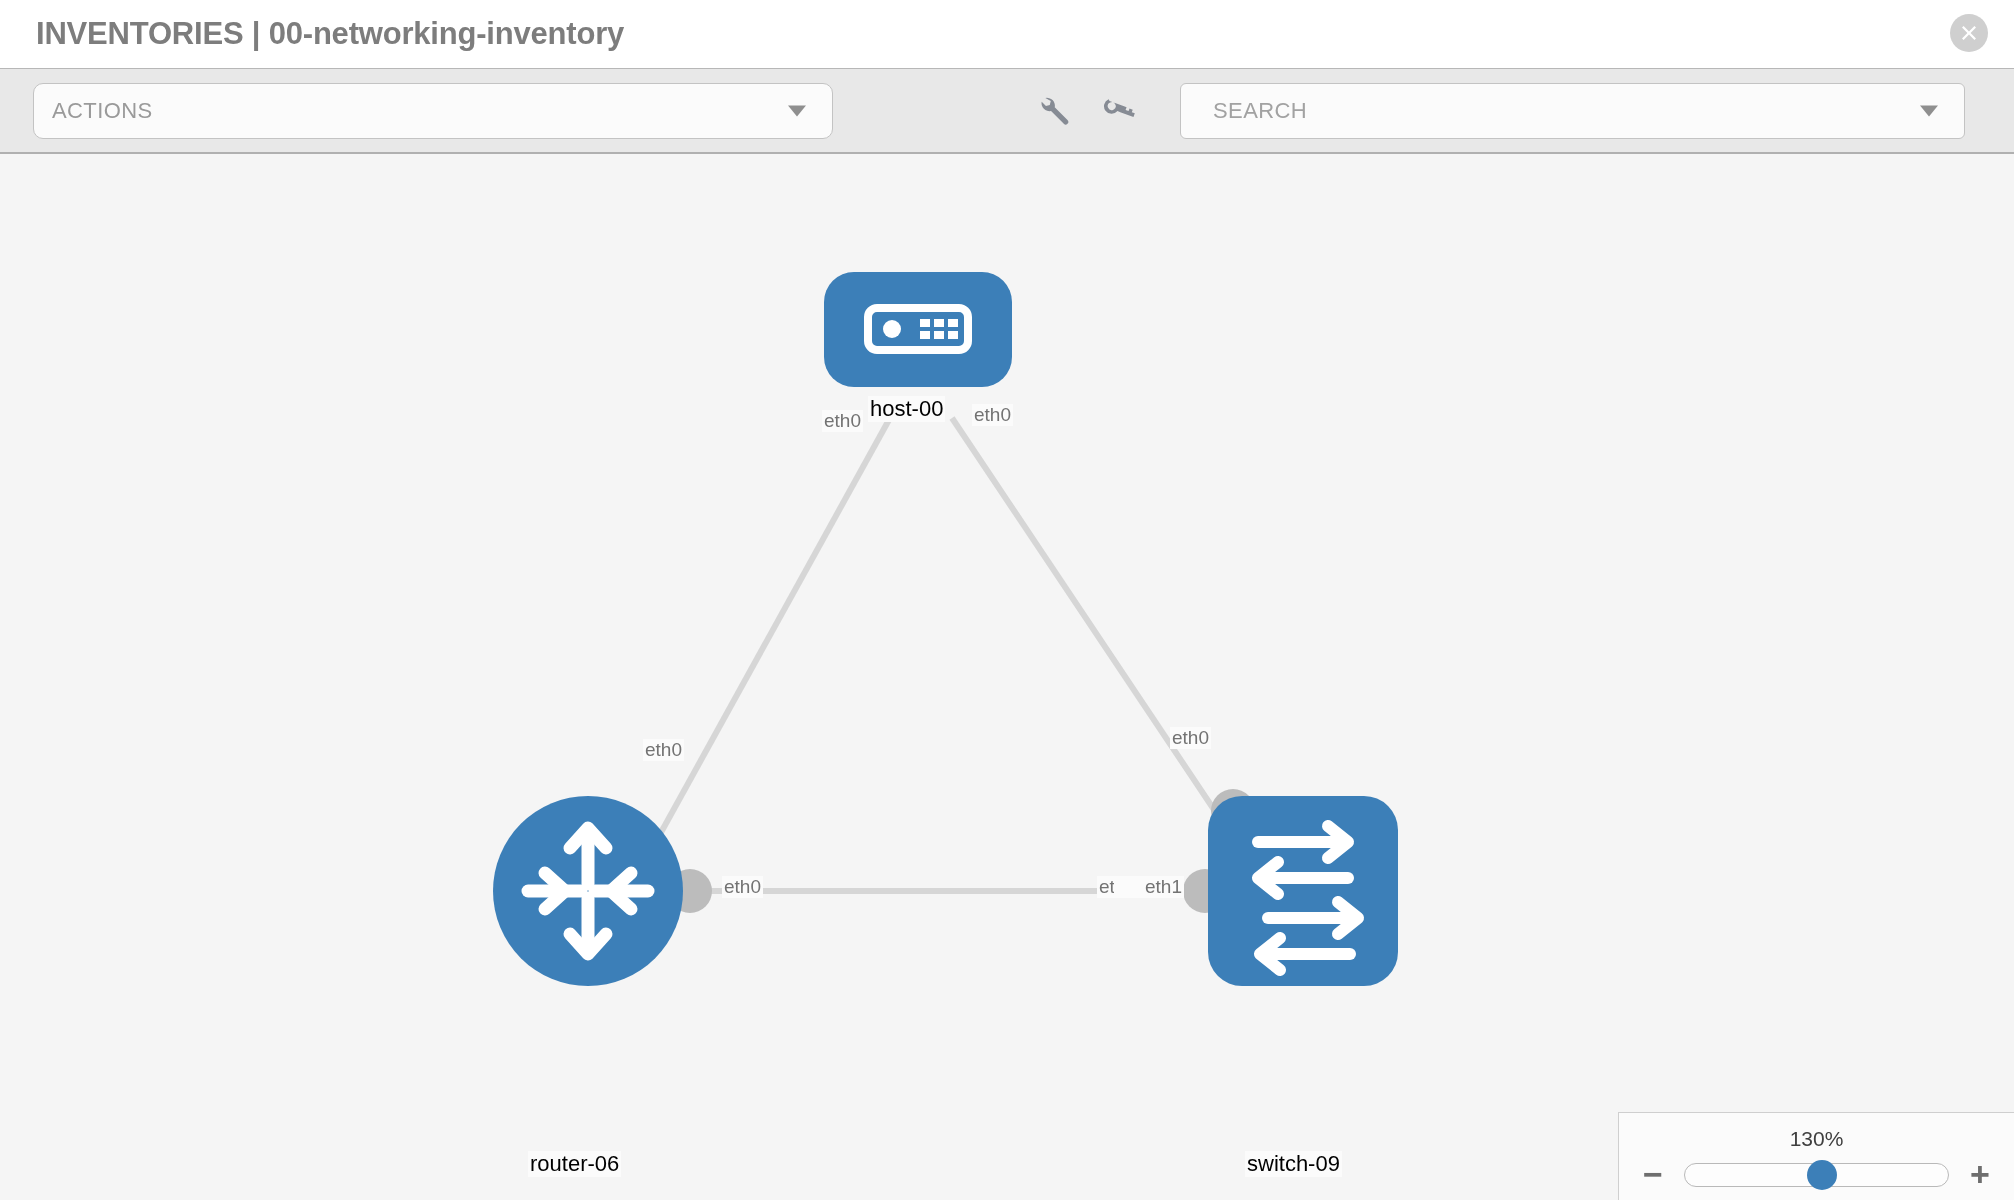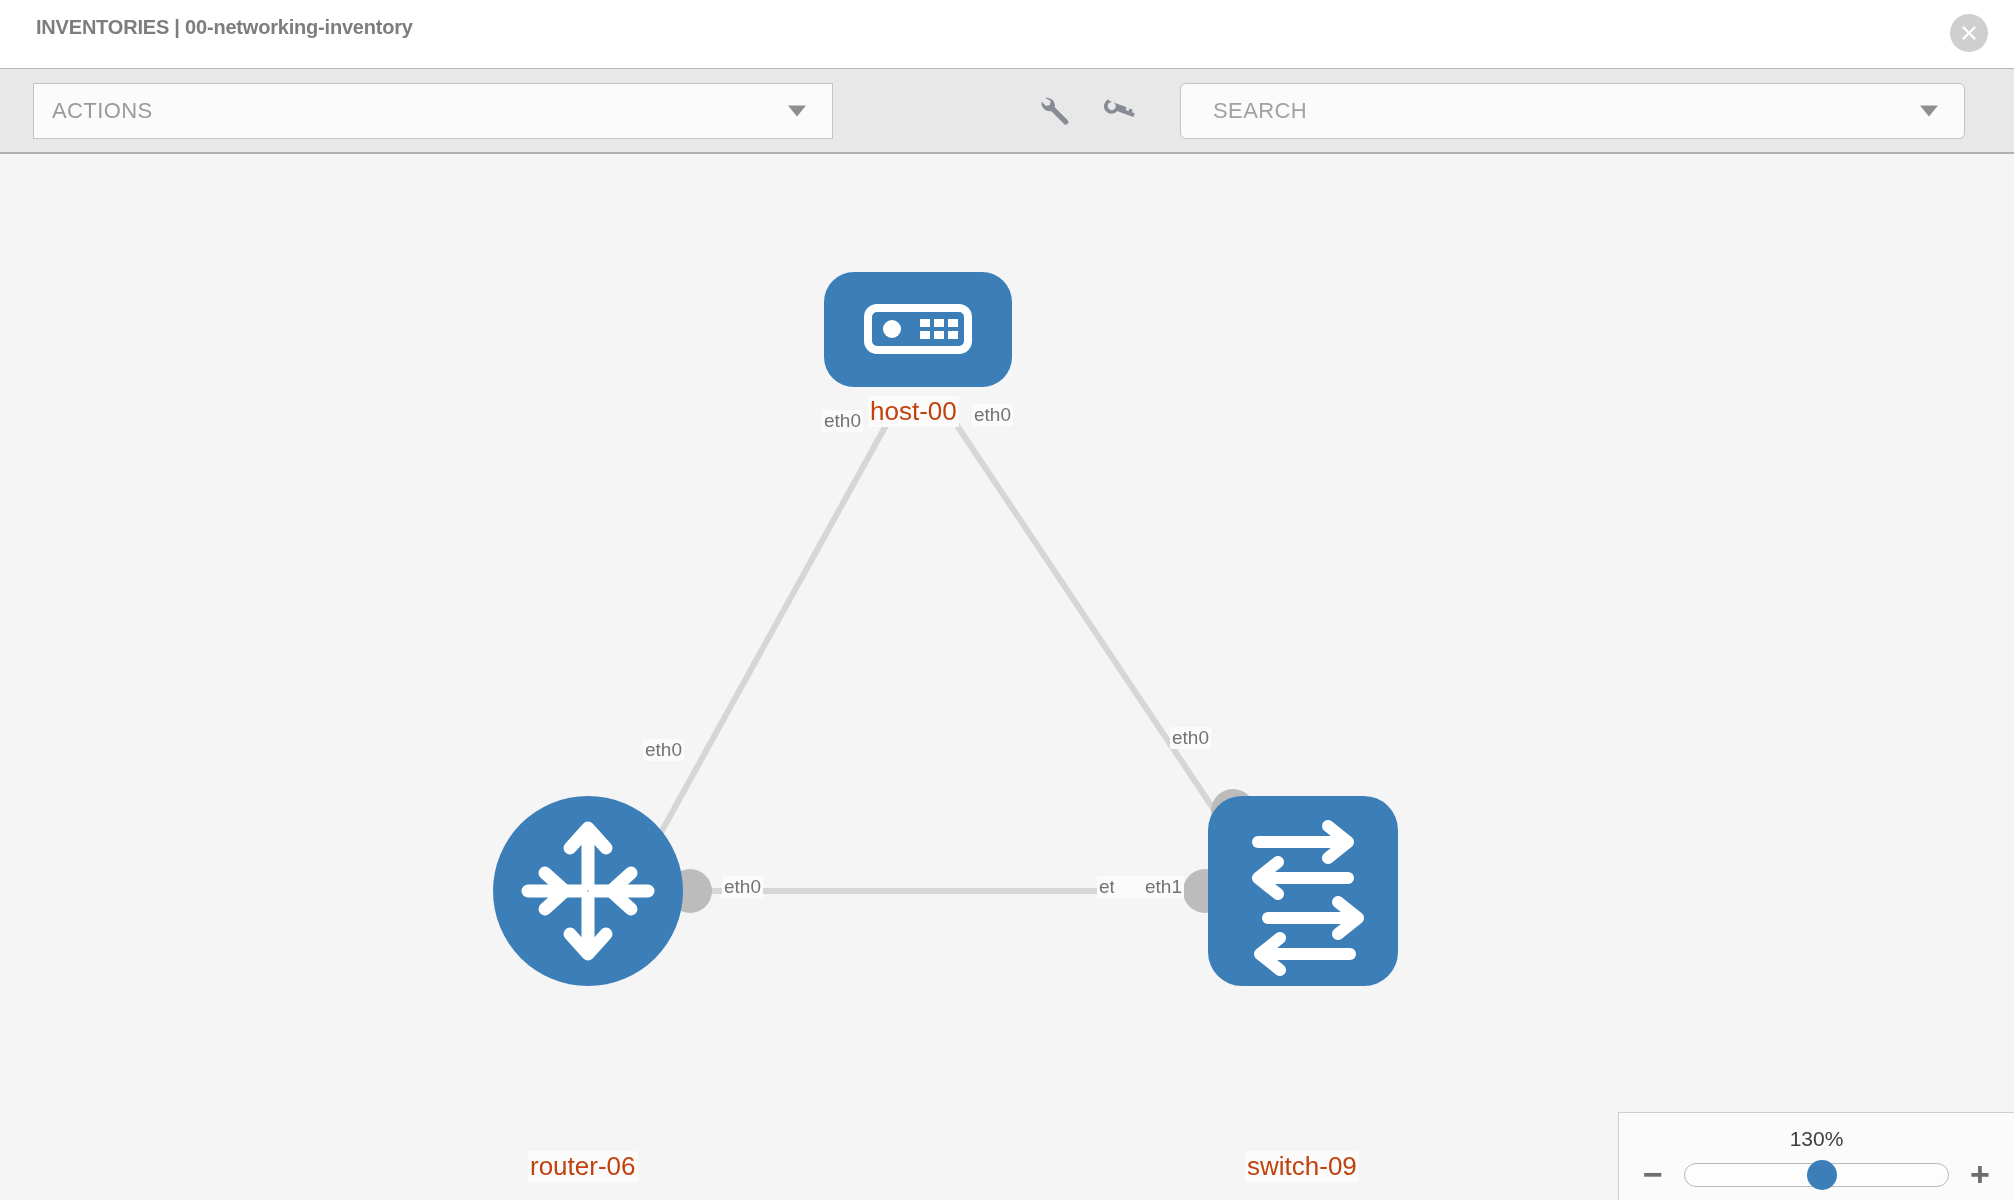--- a/index.html
+++ b/index.html
@@ -12,21 +12,21 @@
 
   
   .app-header {
     position: absolute; top: 0; left: 0;
     width: 2014px; height: 69px;
     background: #ffffff;
     border-bottom: 1px solid #b7b7b7;
   }
   .page-title {
     position: absolute; left: 36px; top: 16px;
-    font-size: 20px; font-weight: bold;
+    font-size: 31px; font-weight: bold;
     color: #7d7d7d;
     letter-spacing: -0.2px;
     white-space: nowrap;
     text-align: right;
   }
   .close-btn {
     position: absolute; right: 26px; top: 14px;
     width: 38px; height: 38px;
     border-radius: 50%;
     background: #cfcfcf;
@@ -40,21 +40,21 @@
     position: absolute; top: 69px; left: 0;
     width: 2014px; height: 85px;
     background: #e8e8e8;
     border-bottom: 2px solid #b0b0b0;
   }
   .actions-select {
     position: absolute; left: 33px; top: 83px;
     width: 800px; height: 56px;
     background: #fbfbfb;
     border: 1px solid #c3c3c3;
-    border-radius: 0;
+    border-radius: 10px;
     display: flex; align-items: center;
     cursor: pointer;
   }
   .actions-label {
     margin-left: 18px;
     font-size: 22px; color: #9a9a9a;
     letter-spacing: 0.4px;
   }
   .chev {
     position: absolute; right: 26px; top: 50%;
@@ -90,22 +90,22 @@
   .topology-canvas {
     position: absolute; top: 156px; left: 0;
     width: 2014px; height: 1044px;
     background: #f5f5f5;
     overflow: hidden;
   }
   .topo-svg { position: absolute; top: 0; left: 0; }
 
   .node-label {
     position: absolute;
-    font-size: 26px;
-    color: #c2410c;
+    font-size: 22px;
+    color: #000000;
     background: #fbfbfb;
     white-space: nowrap;
     padding: 0 2px;
   }
   .iface-label {
     position: absolute;
     font-size: 19px;
     color: #737373;
     background: #fbfbfb;
     white-space: nowrap;

